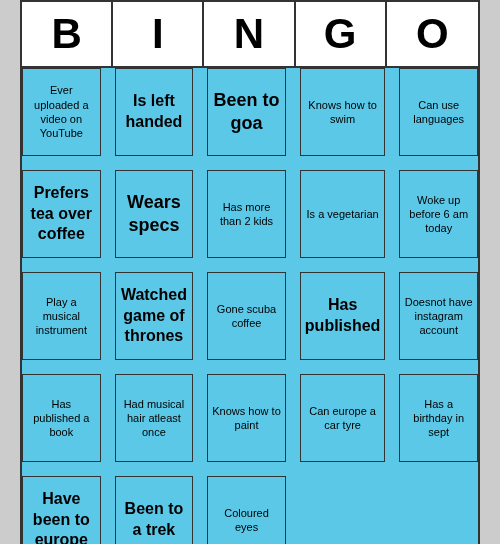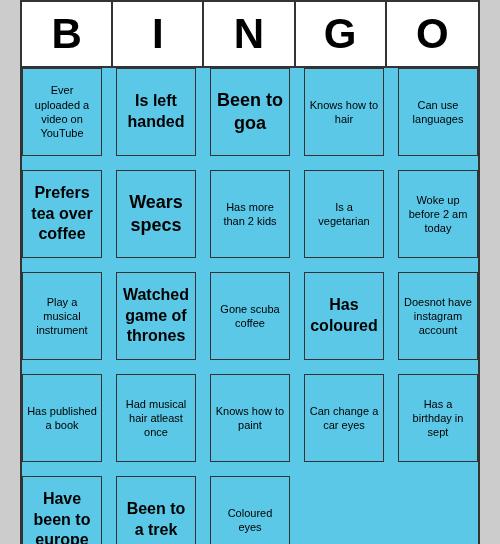--- a/index.html
+++ b/index.html
@@ -68,34 +68,34 @@
   <div class="bingo-letter">B</div>
       <div class="bingo-letter">I</div>
       <div class="bingo-letter">N</div>
       <div class="bingo-letter">G</div>
       <div class="bingo-letter">O</div>
     </div>
   <div class="bingo-grid">
   <div class="bingo-cell">Ever uploaded a video on YouTube</div>
       <div class="bingo-cell medium-text">Is left handed</div>
       <div class="bingo-cell large-text">Been to goa</div>
-      <div class="bingo-cell">Knows how to hair</div>
+      <div class="bingo-cell">Knows how to swim</div>
       <div class="bingo-cell">Can use languages</div>
       <div class="bingo-cell medium-text">Prefers tea over coffee</div>
       <div class="bingo-cell large-text">Wears specs</div>
       <div class="bingo-cell">Has more than 2 kids</div>
       <div class="bingo-cell">Is a vegetarian</div>
-      <div class="bingo-cell">Woke up before 2 am today</div>
+      <div class="bingo-cell">Woke up before 6 am today</div>
       <div class="bingo-cell">Play a musical instrument</div>
       <div class="bingo-cell medium-text">Watched game of thrones</div>
       <div class="bingo-cell">Gone scuba coffee</div>
-      <div class="bingo-cell medium-text">Has coloured</div>
+      <div class="bingo-cell medium-text">Has published</div>
       <div class="bingo-cell">Doesnot have instagram account</div>
       <div class="bingo-cell">Has published a book</div>
       <div class="bingo-cell">Had musical hair atleast once</div>
       <div class="bingo-cell">Knows how to paint</div>
-      <div class="bingo-cell">Can change a car eyes</div>
+      <div class="bingo-cell">Can europe a car tyre</div>
       <div class="bingo-cell">Has a birthday in sept</div>
       <div class="bingo-cell medium-text">Have been to europe</div>
       <div class="bingo-cell medium-text">Been to a trek</div>
       <div class="bingo-cell">Coloured eyes</div>
     </div>
 </div>
 
 </body></html>

